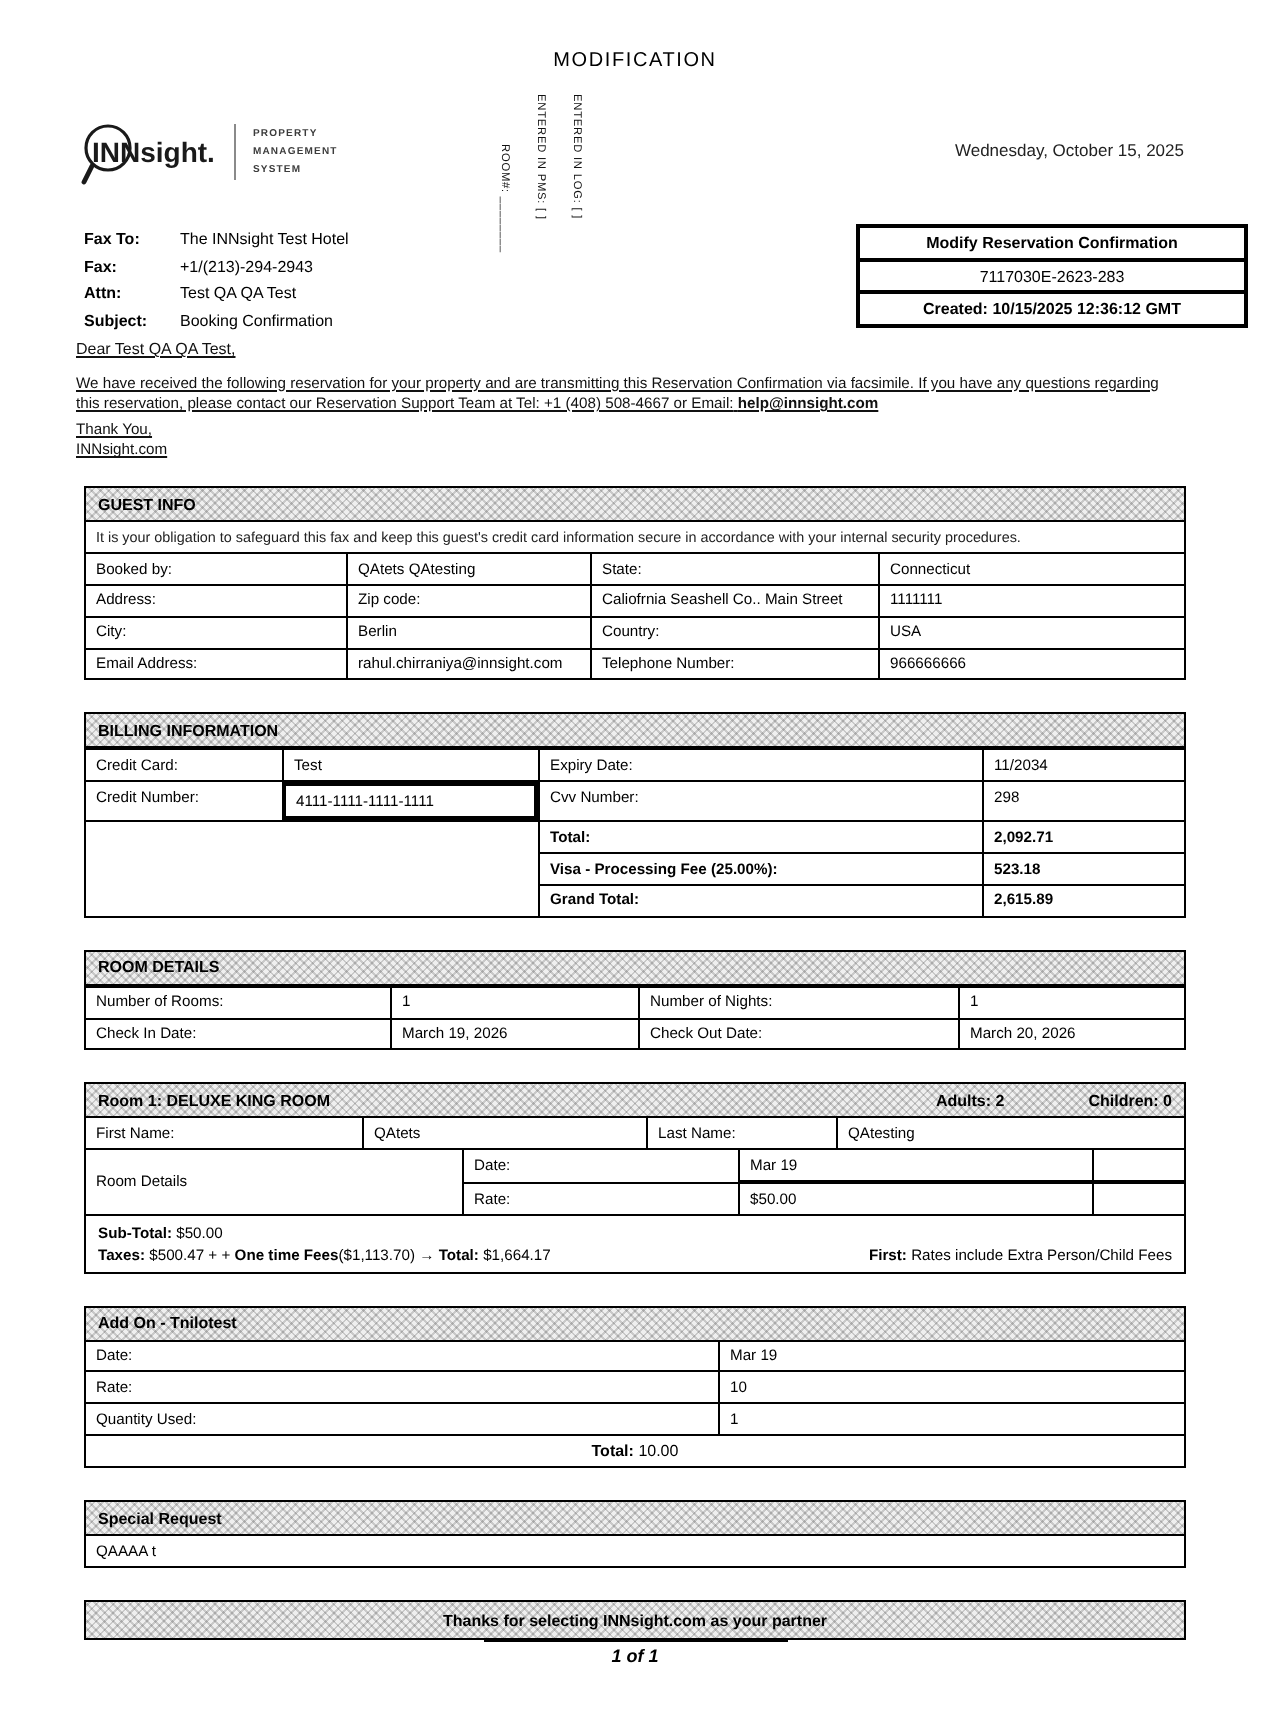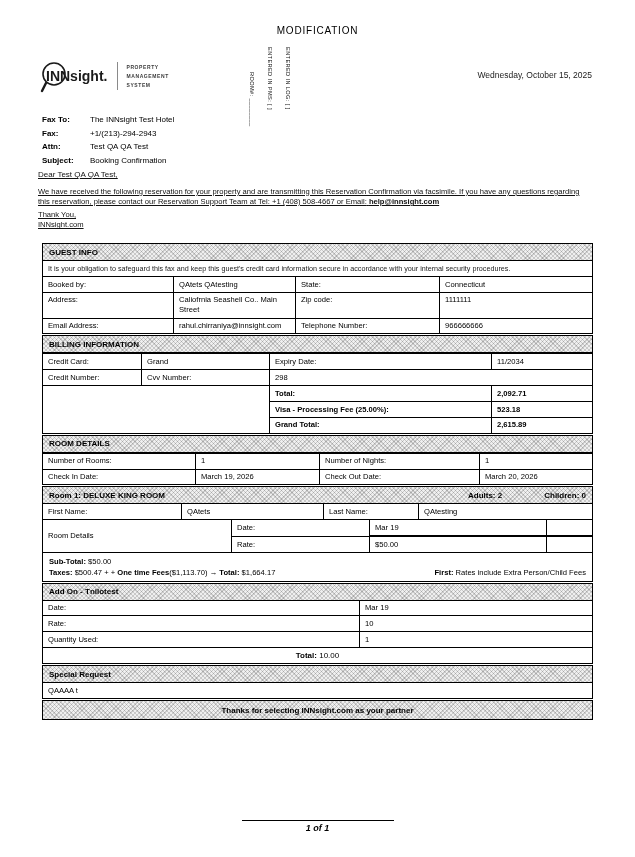--- a/index.html
+++ b/index.html
@@ -31,21 +31,21 @@
   .conf-created{font-weight:bold;padding:3px 2px;border-top:2px solid #000;}
 
   
   .letter{position:absolute;top:170px;left:38px;width:551px;font-size:7.6px;line-height:1.35;color:#111;text-decoration:underline;}
   .letter .greet{margin-bottom:6px;font-size:8px;}
   .letter .bodytxt{margin-bottom:3px;}
   .letter .sig{line-height:1.3;}
 
   
   .content{position:absolute;top:243px;left:42px;width:551px;}
-  .section{border:1.5px solid #000;margin-bottom:1px;background:#fff;}
+  .section{border:1.5px solid #000;margin-bottom:16px;background:#fff;}
   .hatch{background-color:#efefef;
     background-image:
       repeating-linear-gradient(45deg, rgba(0,0,0,.16) 0 1px, transparent 1px 3px),
       repeating-linear-gradient(-45deg, rgba(0,0,0,.16) 0 1px, transparent 1px 3px);}
   .sec-head{border-bottom:1.5px solid #000;font-weight:bold;font-size:8px;padding:3.5px 6px;}
   .row{display:grid;border-top:1px solid #000;font-size:7.6px;}
   .row:first-of-type{border-top:none;}
   .cell{padding:2.5px 5px;border-left:1px solid #000;line-height:1.3;}
   .cell.cfirst{border-left:none;}
   .note-row{padding:3px 5px;font-size:7.2px;color:#222;}
@@ -103,20 +103,25 @@
 
   <div class="doc-date">Wednesday, October 15, 2025</div>
 
   <div class="fax-block">
     <div><span class="fax-label">Fax To:</span><span>The INNsight Test Hotel</span></div>
     <div><span class="fax-label">Fax:</span><span>+1/(213)-294-2943</span></div>
     <div><span class="fax-label">Attn:</span><span>Test QA QA Test</span></div>
     <div><span class="fax-label">Subject:</span><span>Booking Confirmation</span></div>
   </div>
 
+  <div class="conf-box">
+    <div class="conf-title">Modify Reservation Confirmation</div>
+    <div class="conf-num">7117030E-2623-283</div>
+    <div class="conf-created">Created: 10/15/2025 12:36:12 GMT</div>
+  </div>
 
   <div class="letter">
     <div class="greet">Dear Test QA QA Test,</div>
     <div class="bodytxt">
       <span>We have received the following reservation for your property and are transmitting this Reservation Confirmation via facsimile. If you have any questions regarding this reservation, please contact our Reservation Support Team at Tel: +1 (408) 508-4667 or Email:</span>
       <b>help@innsight.com</b>
     </div>
     <div class="sig">
       <div>Thank You,</div>
       <div>INNsight.com</div>
@@ -129,42 +134,49 @@
       <div class="sec-head hatch">GUEST INFO</div>
       <div class="note-row">It is your obligation to safeguard this fax and keep this guest's credit card information secure in accordance with your internal security procedures.</div>
       <div class="row g4-guest">
         <div class="cell cfirst">Booked by:</div>
         <div class="cell">QAtets QAtesting</div>
         <div class="cell">State:</div>
         <div class="cell">Connecticut</div>
       </div>
       <div class="row g4-guest">
         <div class="cell cfirst">Address:</div>
+        <div class="cell">Zip code:</div>
         <div class="cell">Caliofrnia Seashell Co.. Main Street</div>
-        <div class="cell">Zip code:</div>
         <div class="cell">1111111</div>
+      </div>
+      <div class="row g4-guest">
+        <div class="cell cfirst">City:</div>
+        <div class="cell">Berlin</div>
+        <div class="cell">Country:</div>
+        <div class="cell">USA</div>
       </div>
       <div class="row g4-guest">
         <div class="cell cfirst">Email Address:</div>
         <div class="cell">rahul.chirraniya@innsight.com</div>
         <div class="cell">Telephone Number:</div>
         <div class="cell">966666666</div>
       </div>
     </div>
 
     <div class="section">
       <div class="sec-head hatch">BILLING INFORMATION</div>
       <div class="row g4-billing">
         <div class="cell cfirst">Credit Card:</div>
-        <div class="cell">Grand</div>
+        <div class="cell">Test</div>
         <div class="cell">Expiry Date:</div>
         <div class="cell">11/2034</div>
       </div>
       <div class="row g4-billing">
         <div class="cell cfirst">Credit Number:</div>
+        <div class="cell thickcell">4111-1111-1111-1111</div>
         <div class="cell">Cvv Number:</div>
         <div class="cell">298</div>
       </div>
       <div class="billing-totals">
         <div class="cell empty" style="grid-row:1/4"></div>
         <div class="cell b">Total:</div>
         <div class="cell b">2,092.71</div>
         <div class="cell b bt">Visa - Processing Fee (25.00%):</div>
         <div class="cell b bt">523.18</div>
         <div class="cell b bt">Grand Total:</div>

